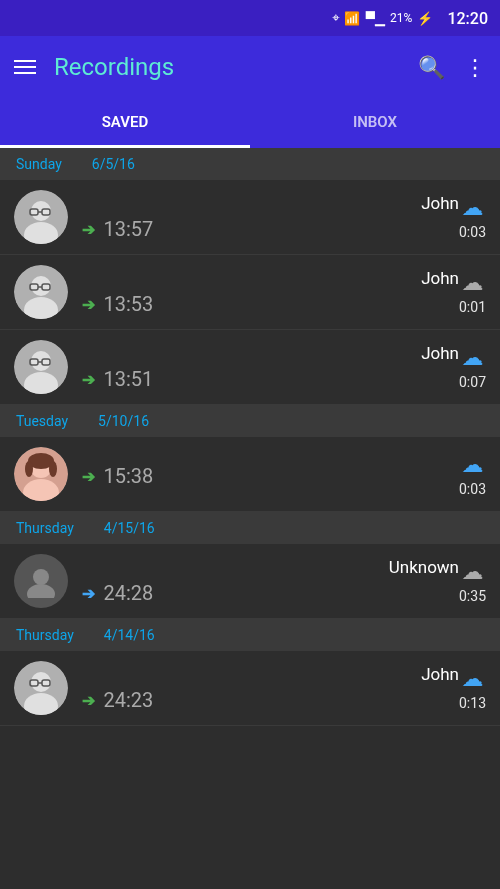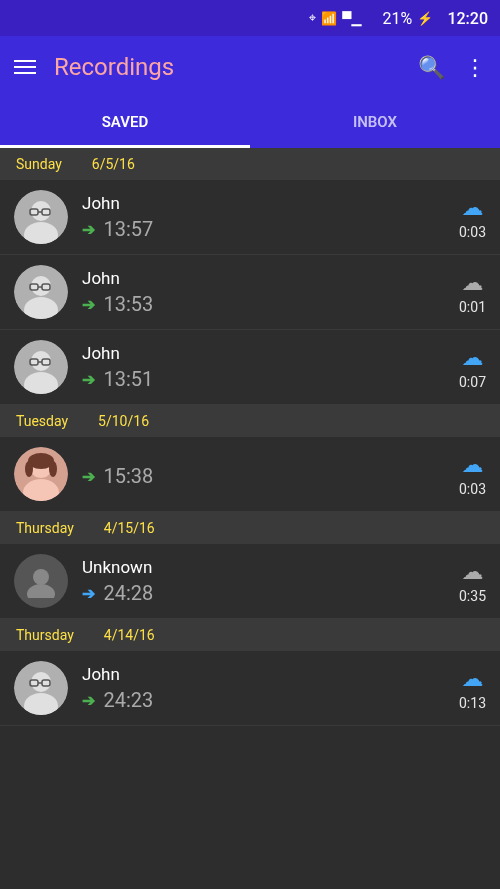--- a/index.html
+++ b/index.html
@@ -32,23 +32,22 @@
       font-size: 16px;
       font-weight: 500;
       color: #fff;
       margin-left: 8px;
     }
     .status-icon {
       color: #fff;
       font-size: 13px;
     }
     .battery-text {
-      font-size: 16px;
-      color: #fff;
-      margin-left: 16px;
+      font-size: 12px;
+      color: #fff;
     }
 
     
     .toolbar {
       width: 100%;
       height: 62px;
       background: #3d2bdb;
       display: flex;
       align-items: center;
       padding: 0 14px;
@@ -63,21 +62,21 @@
       gap: 4px;
     }
     .hamburger-line {
       width: 22px;
       height: 2px;
       background: #fff;
     }
     .toolbar .title {
       font-size: 24px;
       font-weight: 400;
-      color: #fca5a5;
+      color: #5eead4;
       flex: 1;
     }
     .toolbar .action-icons {
       display: flex;
       gap: 18px;
       align-items: center;
     }
     .toolbar .action-icons span {
       color: #fff;
       font-size: 22px;
@@ -105,21 +104,21 @@
     .tab.active {
       color: #fff;
       border-bottom: 3px solid #fff;
     }
 
     
     .section-header {
       background: #3a3a3a;
       padding: 8px 16px;
       font-size: 14px;
-      color: #fde047;
+      color: #0ea5e9;
       display: flex;
       align-items: center;
       gap: 30px;
     }
 
     
     .recording-item {
       display: flex;
       align-items: center;
       padding: 10px 14px;
@@ -138,20 +137,21 @@
       align-items: center;
       justify-content: center;
     }
     .avatar svg {
       width: 54px;
       height: 54px;
     }
     .item-info {
       flex: 1;
       margin-left: 14px;
+      text-align: right;
     }
     .item-name {
       font-size: 17px;
       color: #fff;
       font-weight: 400;
     }
     .item-time-row {
       display: flex;
       align-items: center;
       gap: 8px;

